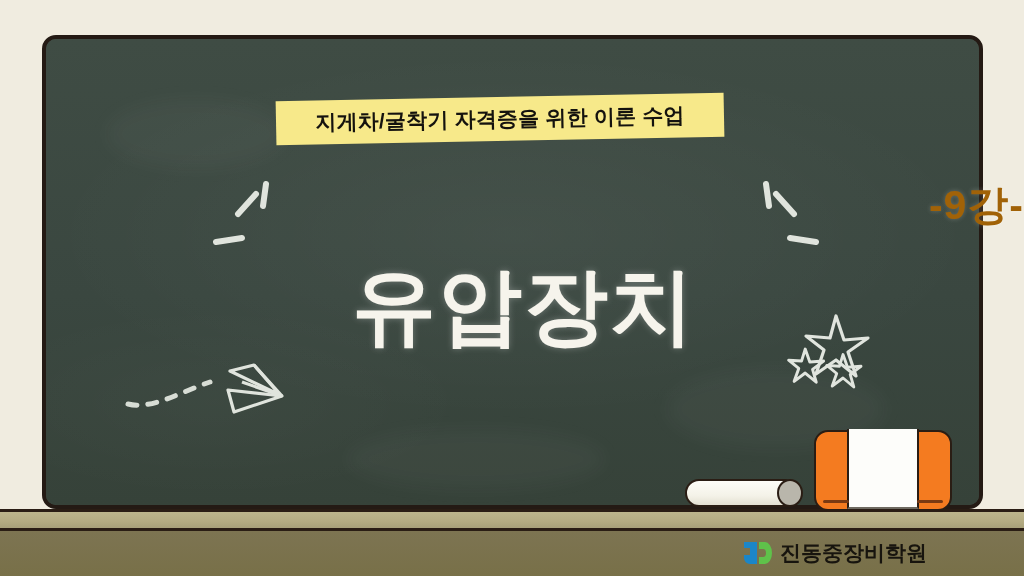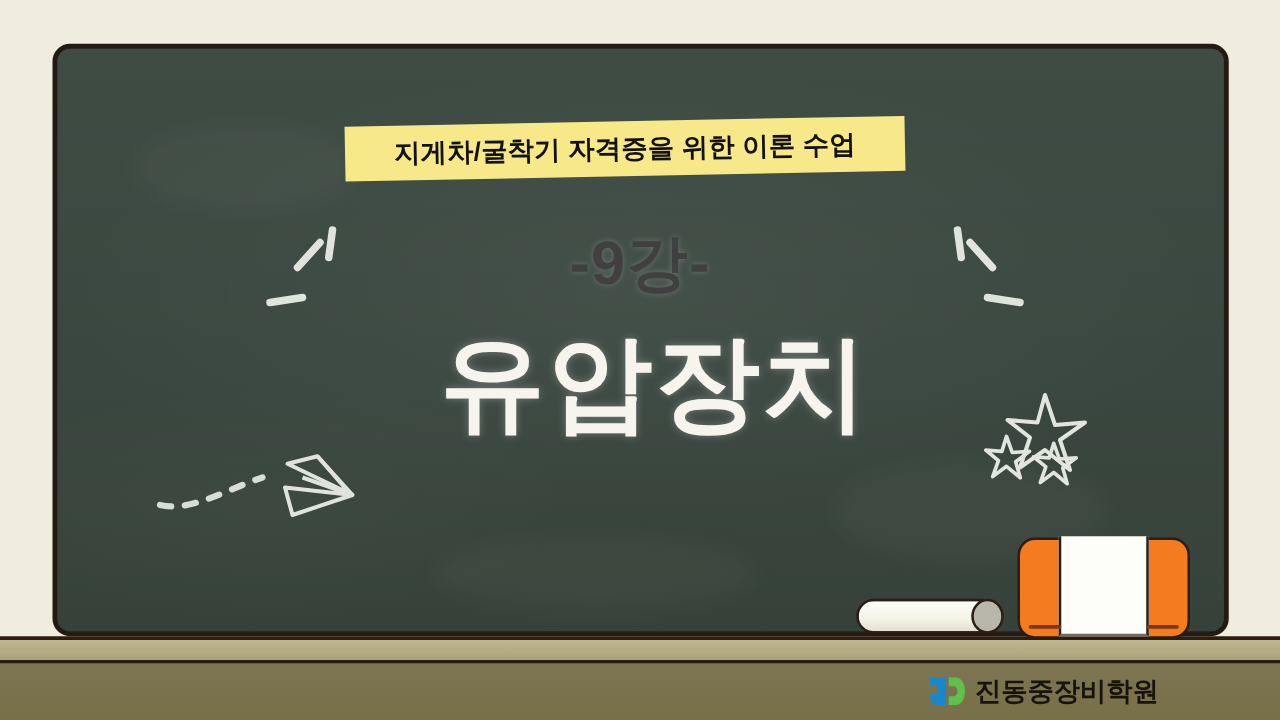--- a/index.html
+++ b/index.html
@@ -91,23 +91,23 @@
     font-weight: 700;
     letter-spacing: 0.2px;
     white-space: nowrap;
   }
 
   
   .lesson-no {
     position: absolute;
     left: 0; top: 178px;
     width: 1024px;
-    text-align: center;
-    color: #404040;
-    font-size: 49px;
+    text-align: right;
+    color: #a16207;
+    font-size: 41px;
     font-weight: 700;
     letter-spacing: 1px;
     text-shadow: 0 0 5px rgba(255,255,255,0.22);
   }
   .main-title {
     position: absolute;
     left: 12px; top: 250px;
     width: 1024px;
     text-align: center;
     color: #f6f4ec;

